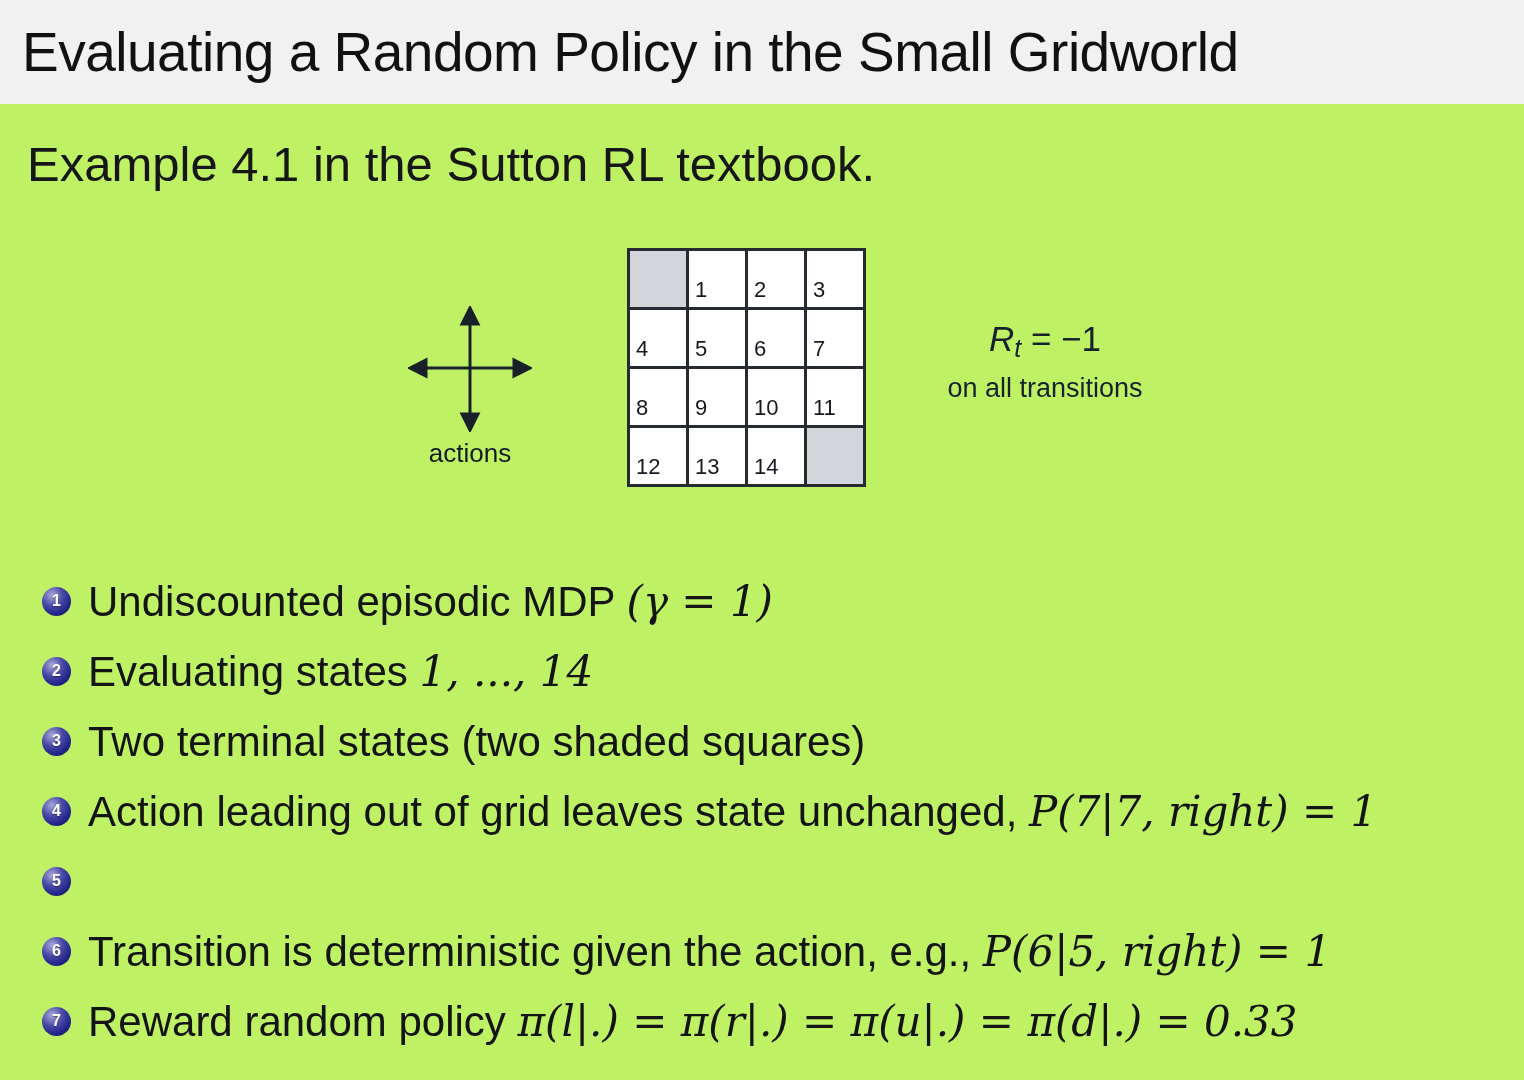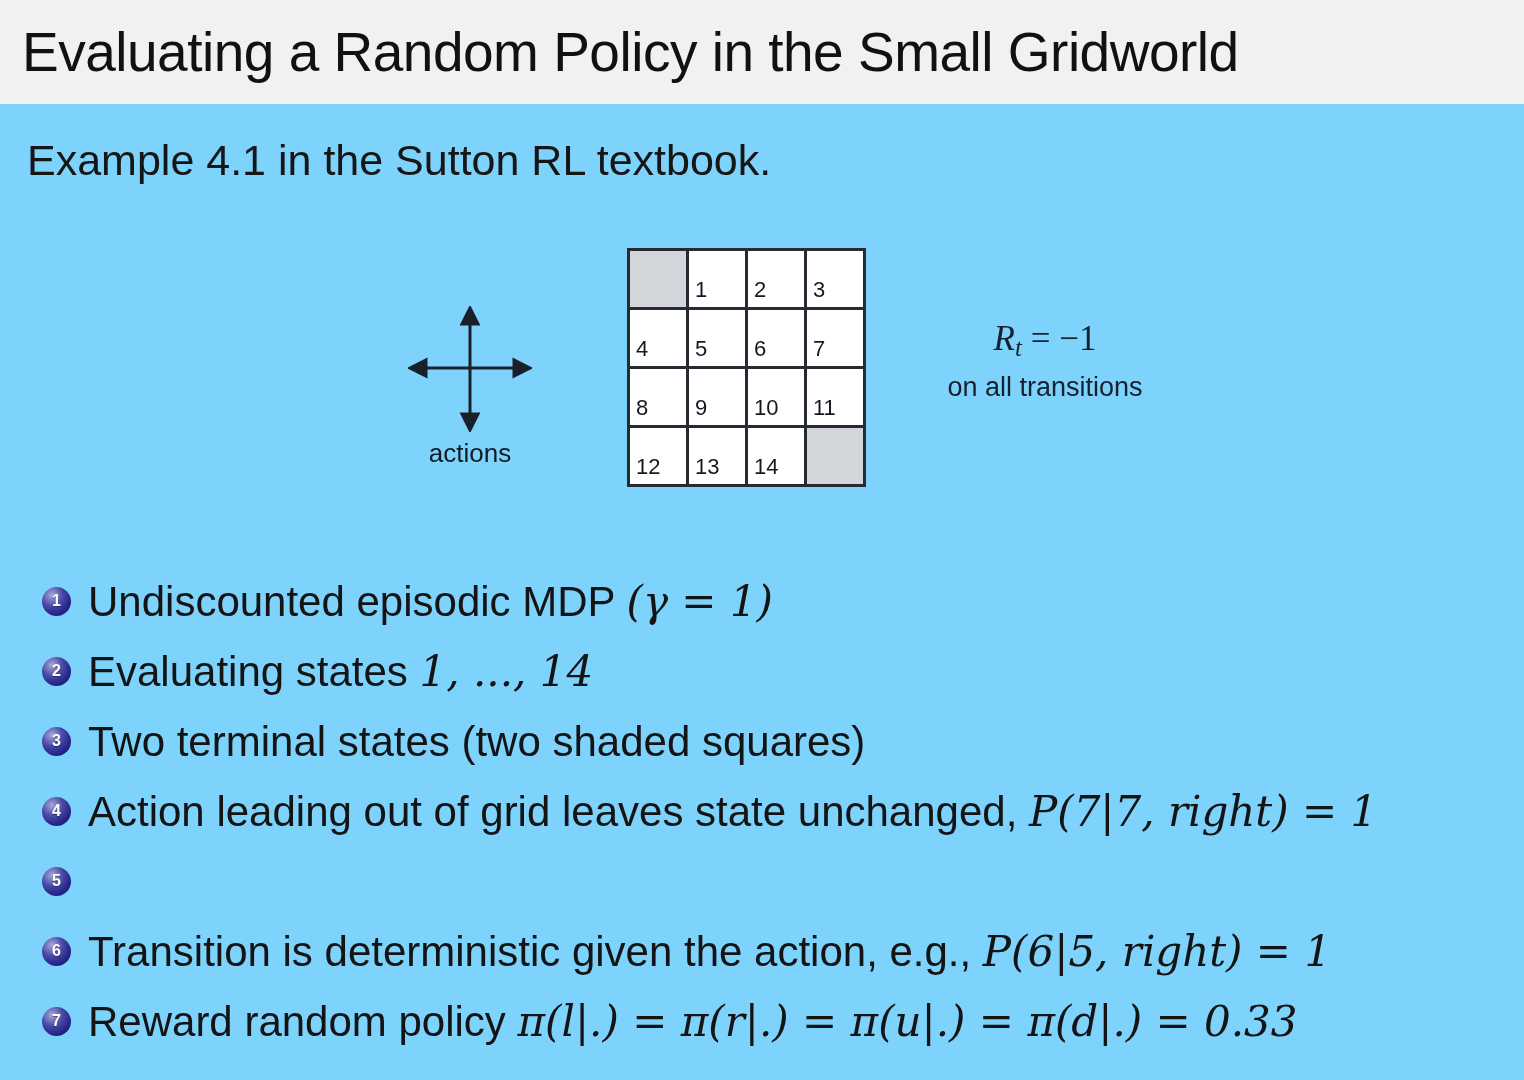--- a/index.html
+++ b/index.html
@@ -1,32 +1,32 @@
 <!DOCTYPE html>
 <html><head>
 <meta charset="utf-8">
 <style>
   html,body { margin:0; padding:0; background:#ffffff; }
   .slide {
     position:relative; width:1524px; height:1080px; overflow:hidden;
-    background:#7dd3fc; font-family:"Liberation Sans", sans-serif; color:#161616;
+    background:#bef264; font-family:"Liberation Sans", sans-serif; color:#161616;
   }
 
   
   .titlebar {
     position:absolute; top:0; left:0; width:100%; height:104px;
     background:#f1f1f1; display:flex; align-items:center;
   }
   .titlebar .title {
     padding-left:22px; font-size:55px; letter-spacing:-0.5px; color:#111111;
     white-space:nowrap;
   }
 
   
-  .subtitle { position:absolute; left:27px; top:136px; font-size:43px; color:#161616; }
+  .subtitle { position:absolute; left:27px; top:136px; font-size:49px; color:#161616; }
 
   
   .cross-wrap { position:absolute; left:408px; top:306px; width:124px; height:126px; }
   .actions-label {
     position:absolute; left:392px; top:438px; width:156px;
     text-align:center; font-size:26px; color:#141a22;
   }
 
   
   .gridworld {
@@ -35,21 +35,21 @@
     gap:3px; padding:3px; background:#252a33; width:max-content;
   }
   .gridworld .cell {
     background:#ffffff; display:flex; align-items:flex-end;
     padding:0 0 4px 6px; font-size:22px; color:#15191f; box-sizing:border-box;
   }
   .gridworld .cell.shaded { background:#d2d5da; }
 
   
   .reward { position:absolute; left:905px; top:320px; width:280px; text-align:center; color:#17212d; }
-  .reward-formula { font-family:Liberation Serif, serif; font-size:35px; line-height:1.1; }
+  .reward-formula { font-family:Liberation Sans, sans-serif; font-size:35px; line-height:1.1; }
   .reward-formula .it { font-style:italic; }
   .reward-formula .sub { font-style:italic; font-size:25px; vertical-align:-6px; }
   .reward-caption { font-size:27px; margin-top:10px; }
 
   
   .items { position:absolute; left:42px; top:566px; width:1470px; }
   .item { height:70px; display:flex; align-items:center; }
   .badge {
     flex:0 0 auto; width:29px; height:29px; border-radius:50%;
     background:radial-gradient(circle at 34% 28%, #a8a8d8 0%, #4a4aa8 38%, #24248a 68%, #141460 100%);

